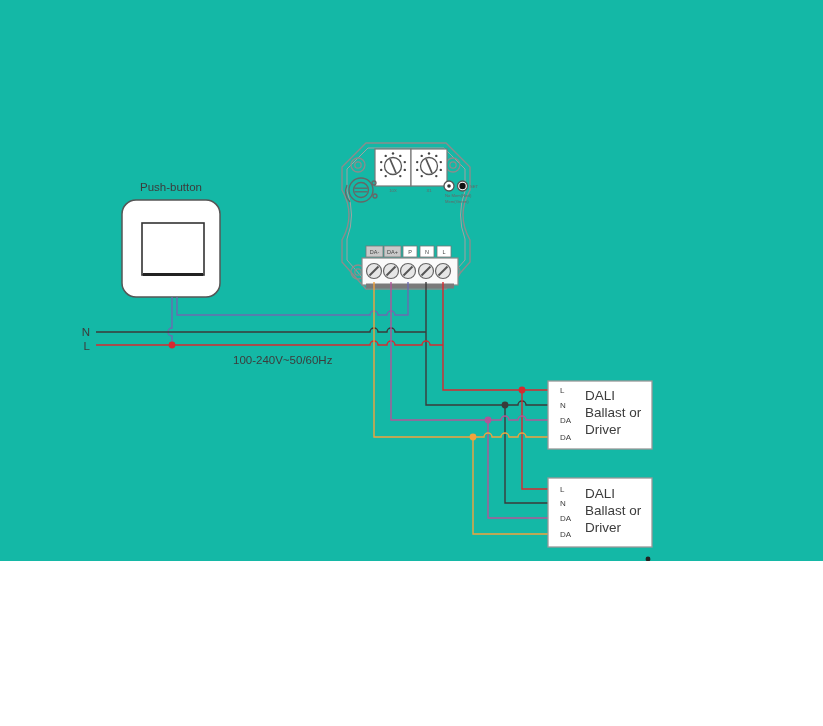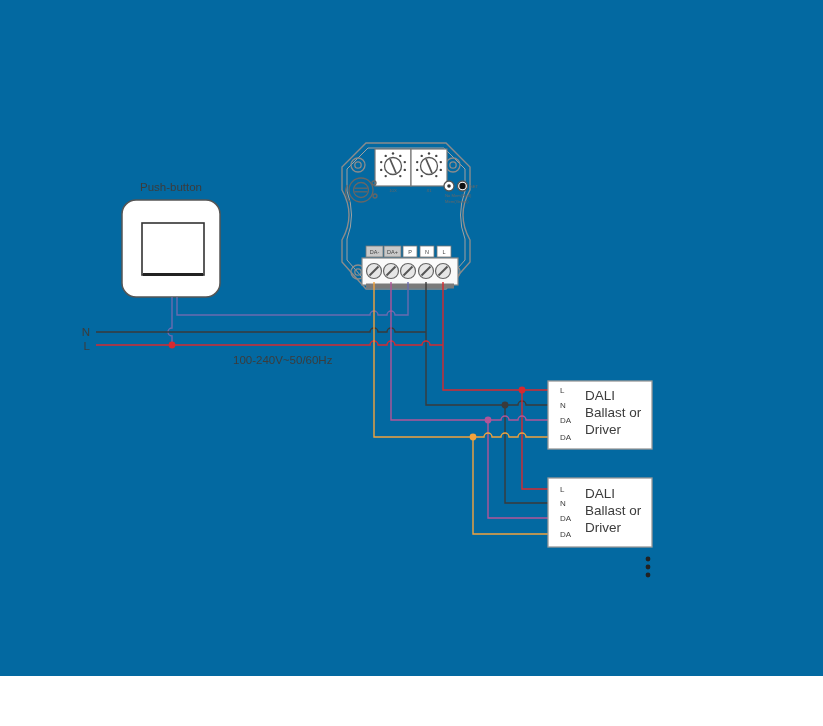--- a/index.html
+++ b/index.html
@@ -1,16 +1,16 @@
 <!DOCTYPE html>
 <html><head>
 <meta charset="utf-8">
 <style>
   html,body{margin:0;padding:0;background:#ffffff;}
-  .canvas{position:relative;width:823px;height:676px;background:#0369a1;overflow:hidden;font-family:"Liberation Sans",sans-serif;}
+  .canvas{position:relative;width:823px;height:561px;background:#14b8a6;overflow:hidden;font-family:"Liberation Sans",sans-serif;}
   svg text{font-family:"Liberation Sans",sans-serif;fill:#3c3c3c;}
   .lbl-main{font-size:11.5px;}
   .lbl-box{font-size:13.5px;}
   .lbl-term{font-size:8px;}
   .lbl-strip{font-size:5.5px;fill:#444;}
   .lbl-micro{font-size:4.2px;fill:#666;}
   .device-line{stroke:#8c8c8c;fill:none;stroke-width:1.4;}
   .device-line-thin{stroke:#a2a2a2;fill:none;stroke-width:1;}
   .wire{fill:none;stroke-width:1.4;}
 </style>

